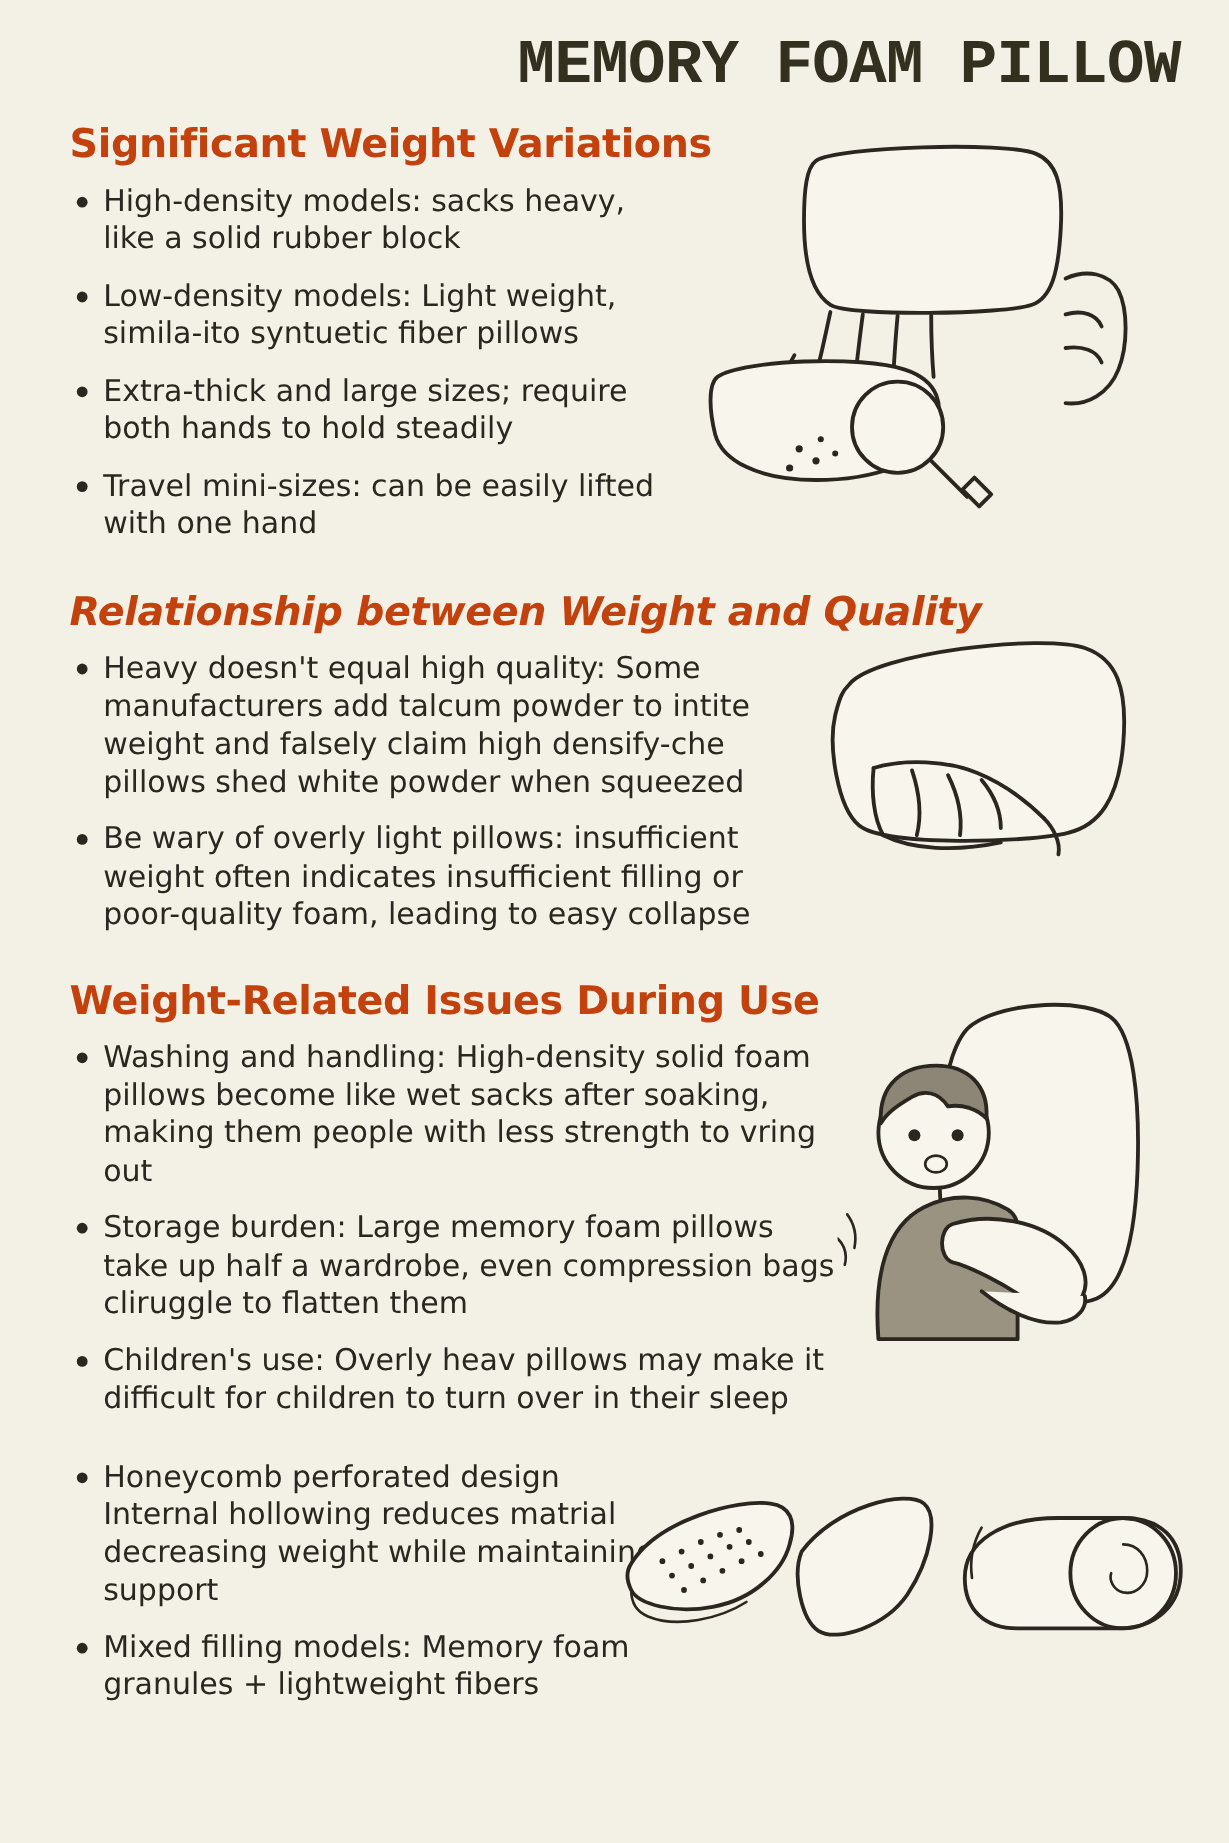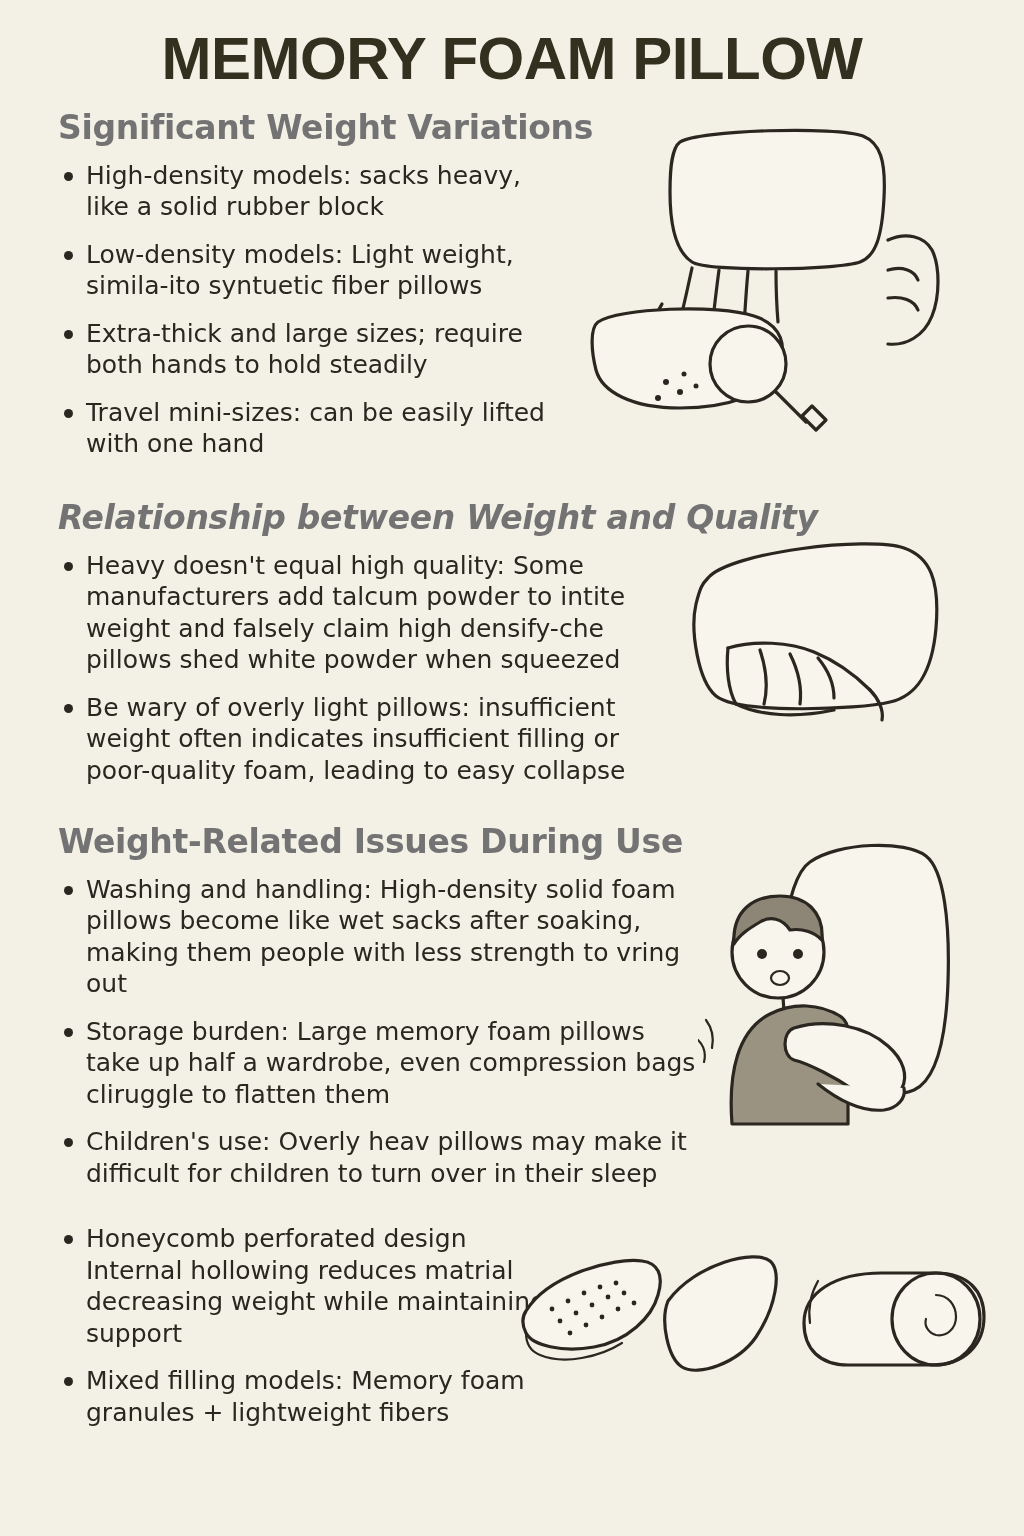--- a/index.html
+++ b/index.html
@@ -15,24 +15,24 @@
   }
 
   .page {
     position: relative;
     width: 1024px;
     height: 1536px;
     padding: 0;
   }
 
   .title {
-    text-align: center;
-    font-family: Liberation Sans, sans-serif;
+    text-align: right;
+    font-family: Liberation Mono, monospace;
     font-weight: bold;
-    font-size: 60px;
+    font-size: 52px;
     line-height: 1.04;
     letter-spacing: -0.5px;
     color: #33301f;
     padding: 28px 40px 0 40px;
     text-transform: uppercase;
   }
   .title .line2 { display: block; }
 
   .content {
     position: relative;
@@ -40,21 +40,21 @@
   }
 
   .section { position: relative; margin-bottom: 6px; }
 
   .section h2 {
     font-family: "DejaVu Sans", sans-serif;
     font-weight: bold;
     font-size: 33px;
     line-height: 1.2;
     margin: 0 0 12px 12px;
-    color: #737373;
+    color: #c2410c;
     letter-spacing: -0.3px;
   }
 
   ul.bullets {
     list-style: none;
     margin: 0;
     padding: 0;
   }
   ul.bullets li {
     position: relative;

